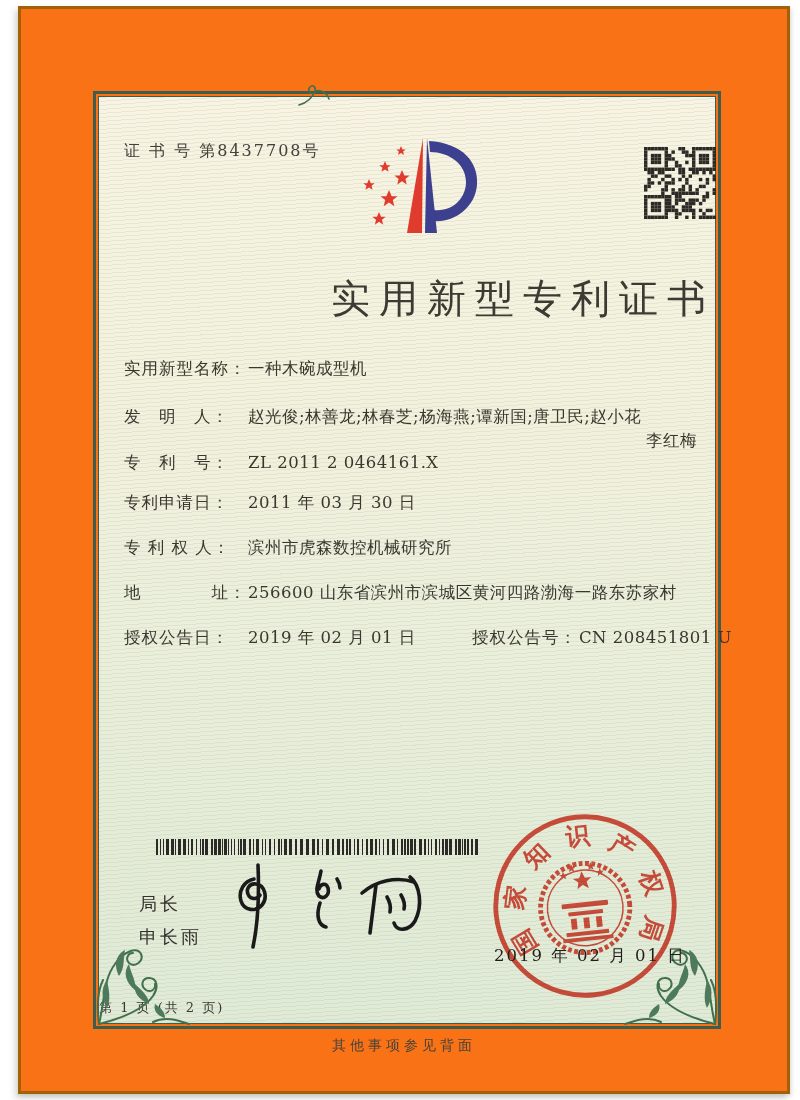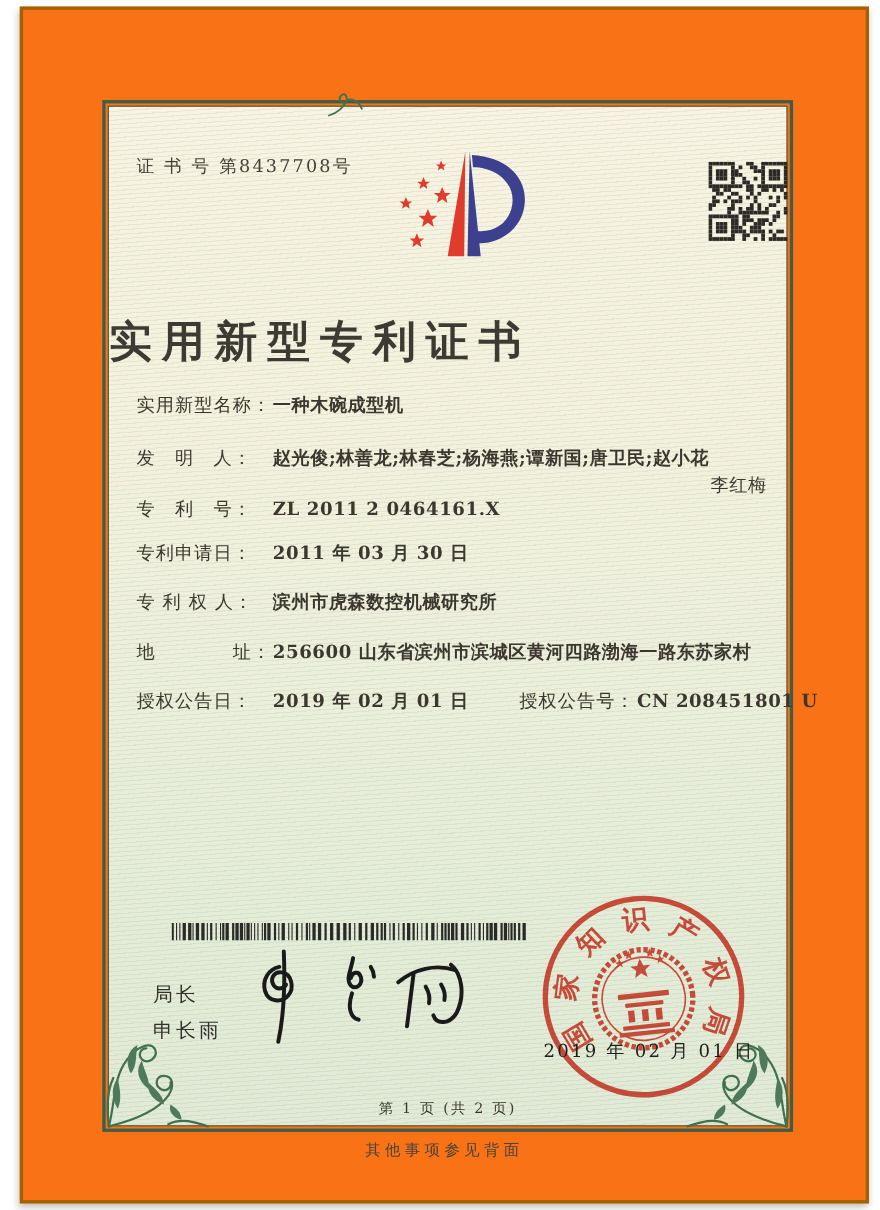--- a/index.html
+++ b/index.html
@@ -10,41 +10,41 @@
          box-shadow:-3px 4px 6px rgba(90,90,80,.25), 2px 2px 4px rgba(90,90,80,.15);}
   .frame{position:absolute;left:72px;top:82px;width:622px;height:932px;
          border:3px solid #3f5d4c;}
   .frame-inner{position:absolute;inset:2px;border:1px solid #3f5d4c;overflow:visible;
          background:
            repeating-linear-gradient(176deg, rgba(120,160,115,.13) 0px, rgba(120,160,115,.13) 1px, rgba(0,0,0,0) 1px, rgba(0,0,0,0) 4px),
            linear-gradient(180deg,#f8f3e2 0%,#f4f1de 30%,#ecefdc 55%,#e4ecd8 80%,#e1ead6 100%);}
   .certno{position:absolute;left:25px;top:44px;font-size:16px;letter-spacing:2px;color:#43403a;}
   .logo{position:absolute;left:250px;top:36px;width:150px;height:122px;}
   .qr{position:absolute;left:545px;top:50px;width:72px;height:72px;}
-  .title{position:absolute;left:0;right:0;top:175px;text-align:left;
-         font-size:39px;font-weight:700;letter-spacing:9px;color:#3d3a34;margin-top:12px;}
+  .title{position:absolute;left:0;right:0;top:175px;text-align:right;
+         font-size:39px;font-weight:400;letter-spacing:9px;color:#3d3a34;}
   .row{position:absolute;left:25px;right:18px;font-size:16.5px;line-height:24px;white-space:nowrap;}
   .row .lbl{display:inline-block;width:124px;letter-spacing:1px;vertical-align:top;}
-  .row .val{letter-spacing:.5px;font-weight:bold;}
+  .row .val{letter-spacing:.5px;}
   .row .val2{margin-left:124px;letter-spacing:.5px;text-align:right;}
   .r-name{top:260px}.r-inv{top:308px}.r-pat{top:354px}.r-app{top:394px}
   .r-ownr{top:439px}.r-addr{top:484px}.r-grant{top:529px}
   .pair2{position:absolute;left:348px;top:0;}
   .paras{position:absolute;left:25px;right:22px;top:556px;font-size:15.5px;
          line-height:23.5px;text-align:justify;color:#413d35;}
   .paras p{margin:0;text-indent:2em;}
   .barcode{position:absolute;left:57px;top:742px;width:326px;height:16px;}
   .signer{position:absolute;left:40px;font-size:18px;letter-spacing:3px;color:#33312c;}
   .signer.t{top:795px}.signer.n{top:828px}
   .signature{position:absolute;left:125px;top:760px;width:215px;height:100px;}
   .seal{position:absolute;left:389px;top:712px;width:194px;height:194px;
         transform:rotate(-6deg);opacity:.88;mix-blend-mode:multiply;}
   .sealdate{position:absolute;left:395px;top:848px;font-size:16.5px;letter-spacing:2px;
         color:#201e1b;z-index:5;}
-  .pagefoot{position:absolute;left:0;right:0;top:902px;text-align:center;
+  .pagefoot{position:absolute;left:0;right:0;top:902px;
         font-size:13px;letter-spacing:2px;color:#3b3831;}
   .backnote{position:absolute;left:0;right:0;top:1028px;text-align:center;
         font-size:14px;letter-spacing:4px;color:#45433c;}
   .fl{position:absolute;width:96px;height:104px;}
   .fl.bl{left:-4px;bottom:-5px;}
   .fl.br{right:-4px;bottom:-5px;transform:scaleX(-1);}
   .topcurl{position:absolute;left:198px;top:-14px;width:34px;height:26px;}
 </style>
 </head>
 <body>

